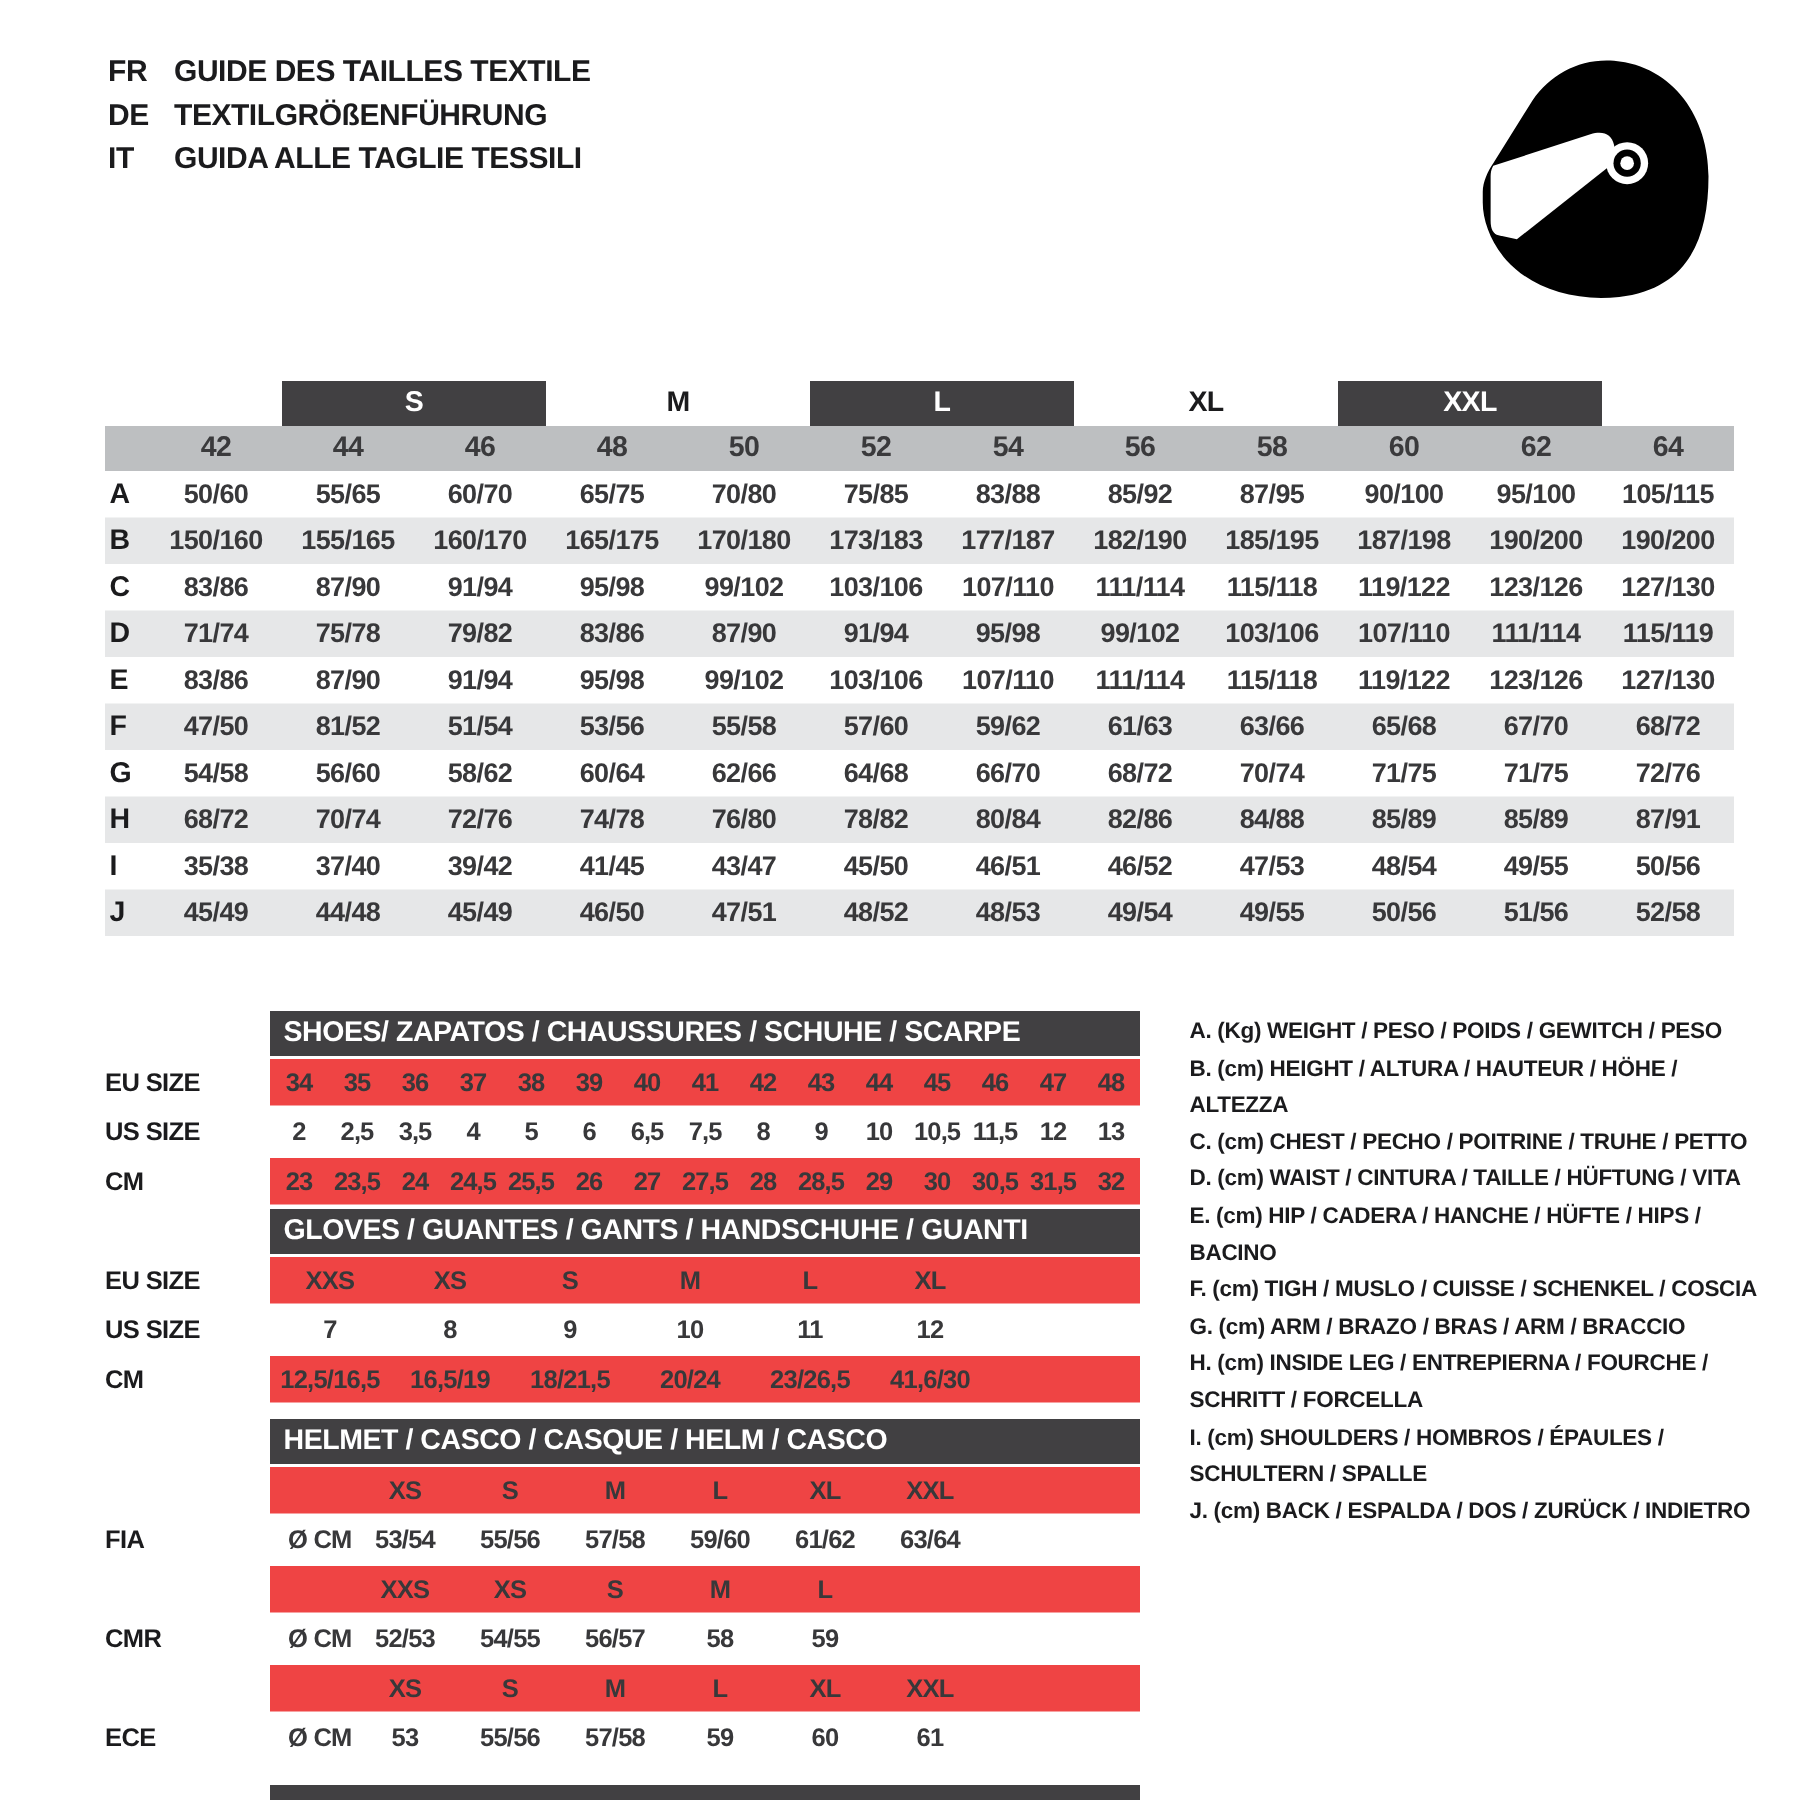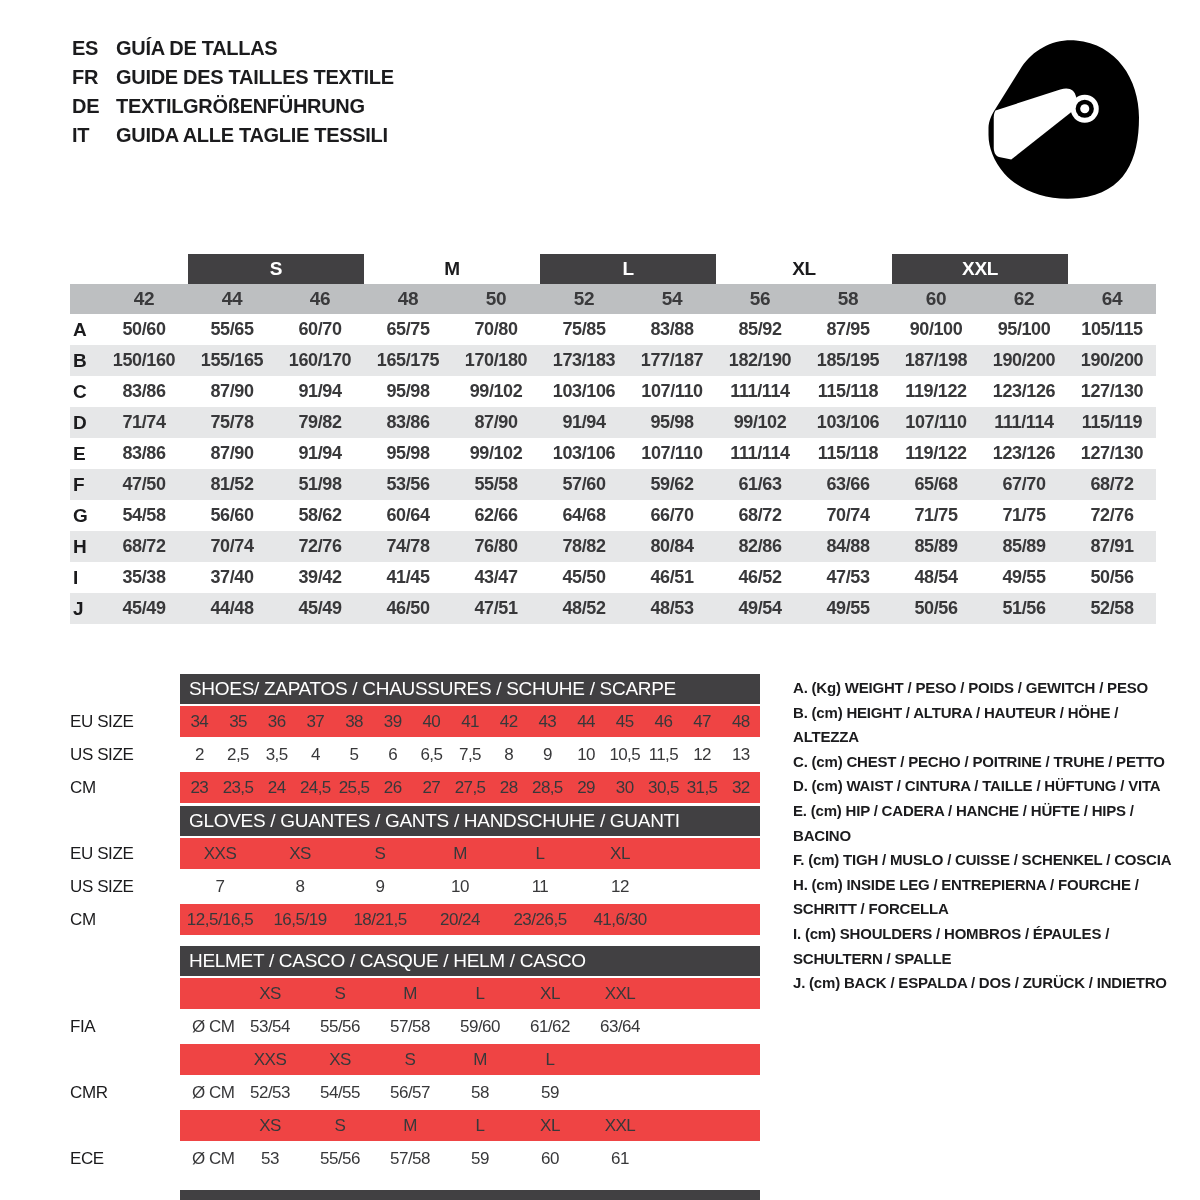--- a/index.html
+++ b/index.html
@@ -24,21 +24,21 @@
   .mr.alt{background:#e6e7e8}
   .band{height:30px}
   .bspace{width:88px;flex:0 0 88px}
   .szc{width:176px;flex:0 0 176px;display:flex;align-items:center;justify-content:center;
        font-size:19px;color:#1b1b1d;height:100%}
   .szc.dark{background:#414042;color:#ffffff}
   .colrow{background:#bdbfc1;height:30px}
   .colrow .mc{color:#3a3a3c;font-size:19px}
 
   
-  .sec{position:absolute;left:70px;width:690px;font-weight:normal;letter-spacing:-0.4px}
+  .sec{position:absolute;left:70px;width:690px;font-weight:bold;letter-spacing:-0.4px}
   #shoes{top:674px}#gloves{top:806px}#helmet{top:946px}
   .sec-head{margin-left:110px;width:580px;height:30px;background:#414042;color:#ffffff;
             display:flex;align-items:center;padding-left:9px;box-sizing:border-box;
             font-size:19px;letter-spacing:-0.3px}
   .sub{display:flex;height:31px;margin-top:2px;align-items:center}
   .side{width:110px;flex:0 0 110px;font-size:17px;color:#1b1b1d}
   .strip{width:580px;flex:0 0 580px;display:flex;height:100%;align-items:center}
   .strip.gray{background:#ef4444}
   .sc{flex:1;text-align:center;font-size:17px;color:#38383a;letter-spacing:-0.6px}
   .gc{flex:0 0 80px;width:80px;text-align:center;font-size:17px;color:#38383a;letter-spacing:-0.5px}
@@ -52,24 +52,20 @@
           line-height:24.6px;color:#1b1b1d;letter-spacing:-0.2px}
 
   
   #partial-bar{left:180px;top:1190px;width:580px;height:10px;background:#414042}
 </style>
 </head>
 <body>
 
 <div id="langs" class="abs">
   <div class="lang-line">
-      <span class="lang-code">ES</span>
-      <span>GUÍA DE TALLAS</span>
-    </div>
-  <div class="lang-line">
       <span class="lang-code">FR</span>
       <span>GUIDE DES TAILLES TEXTILE</span>
     </div>
   <div class="lang-line">
       <span class="lang-code">DE</span>
       <span>TEXTILGRÖßENFÜHRUNG</span>
     </div>
   <div class="lang-line">
       <span class="lang-code">IT</span>
       <span>GUIDA ALLE TAGLIE TESSILI</span>
@@ -194,21 +190,21 @@
       <span class="mc">111/114</span>
       <span class="mc">115/118</span>
       <span class="mc">119/122</span>
       <span class="mc">123/126</span>
       <span class="mc">127/130</span>
     </div>
   <div class="mr alt">
       <div class="k">F</div>
       <span class="mc">47/50</span>
       <span class="mc">81/52</span>
-      <span class="mc">51/98</span>
+      <span class="mc">51/54</span>
       <span class="mc">53/56</span>
       <span class="mc">55/58</span>
       <span class="mc">57/60</span>
       <span class="mc">59/62</span>
       <span class="mc">61/63</span>
       <span class="mc">63/66</span>
       <span class="mc">65/68</span>
       <span class="mc">67/70</span>
       <span class="mc">68/72</span>
     </div>
@@ -466,18 +462,19 @@
   </div>
 </div>
 
 <div id="legend" class="abs">
   <div>A. (Kg) WEIGHT / PESO / POIDS / GEWITCH / PESO</div>
   <div>B. (cm) HEIGHT / ALTURA / HAUTEUR / HÖHE / ALTEZZA</div>
   <div>C. (cm) CHEST / PECHO / POITRINE / TRUHE / PETTO</div>
   <div>D. (cm) WAIST / CINTURA / TAILLE / HÜFTUNG / VITA</div>
   <div>E. (cm) HIP / CADERA / HANCHE / HÜFTE / HIPS /  BACINO</div>
   <div>F. (cm) TIGH / MUSLO / CUISSE / SCHENKEL / COSCIA</div>
+  <div>G. (cm) ARM  / BRAZO / BRAS / ARM / BRACCIO</div>
   <div>H. (cm) INSIDE LEG / ENTREPIERNA / FOURCHE / SCHRITT / FORCELLA</div>
   <div>I.  (cm) SHOULDERS / HOMBROS / ÉPAULES / SCHULTERN / SPALLE</div>
   <div>J. (cm) BACK / ESPALDA / DOS / ZURÜCK / INDIETRO</div>
 </div>
 
 <div id="partial-bar" class="abs"></div>
 
 </body></html>

